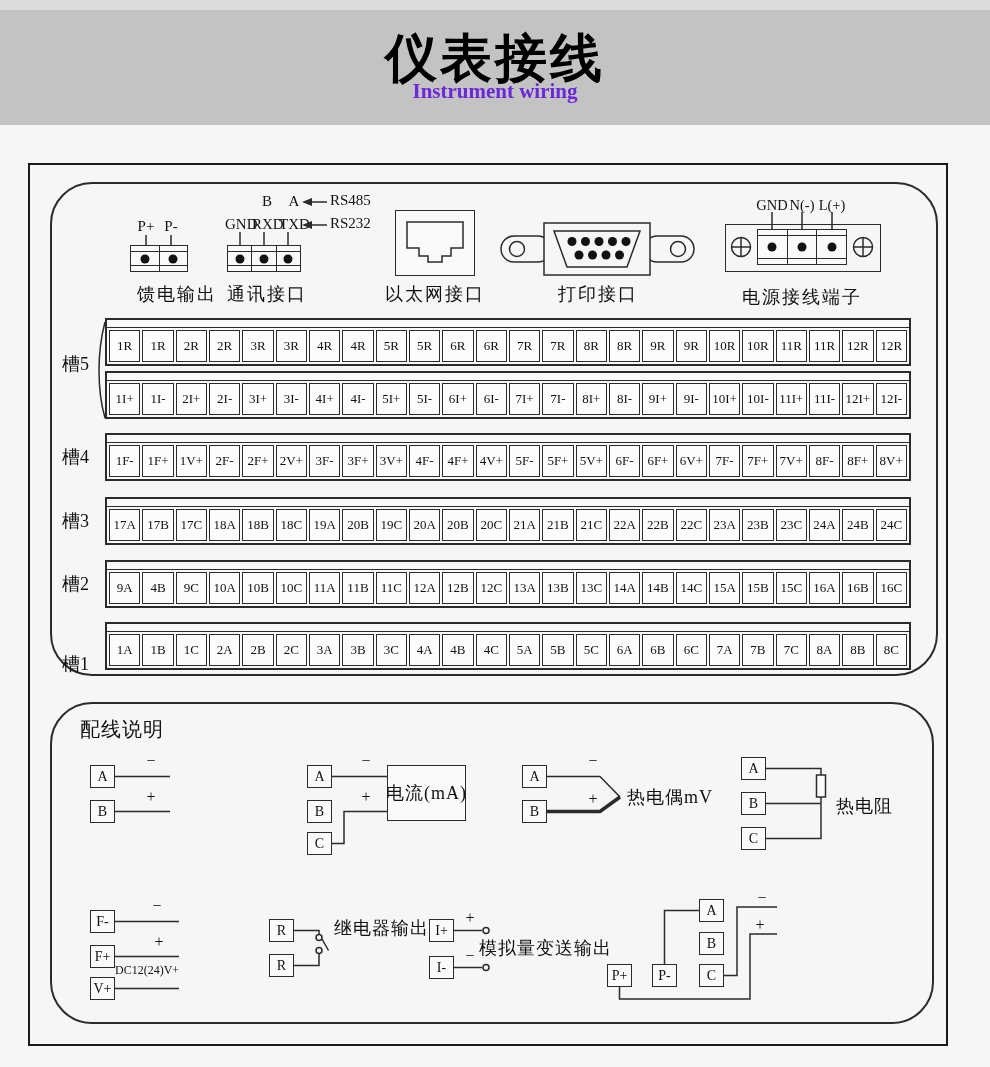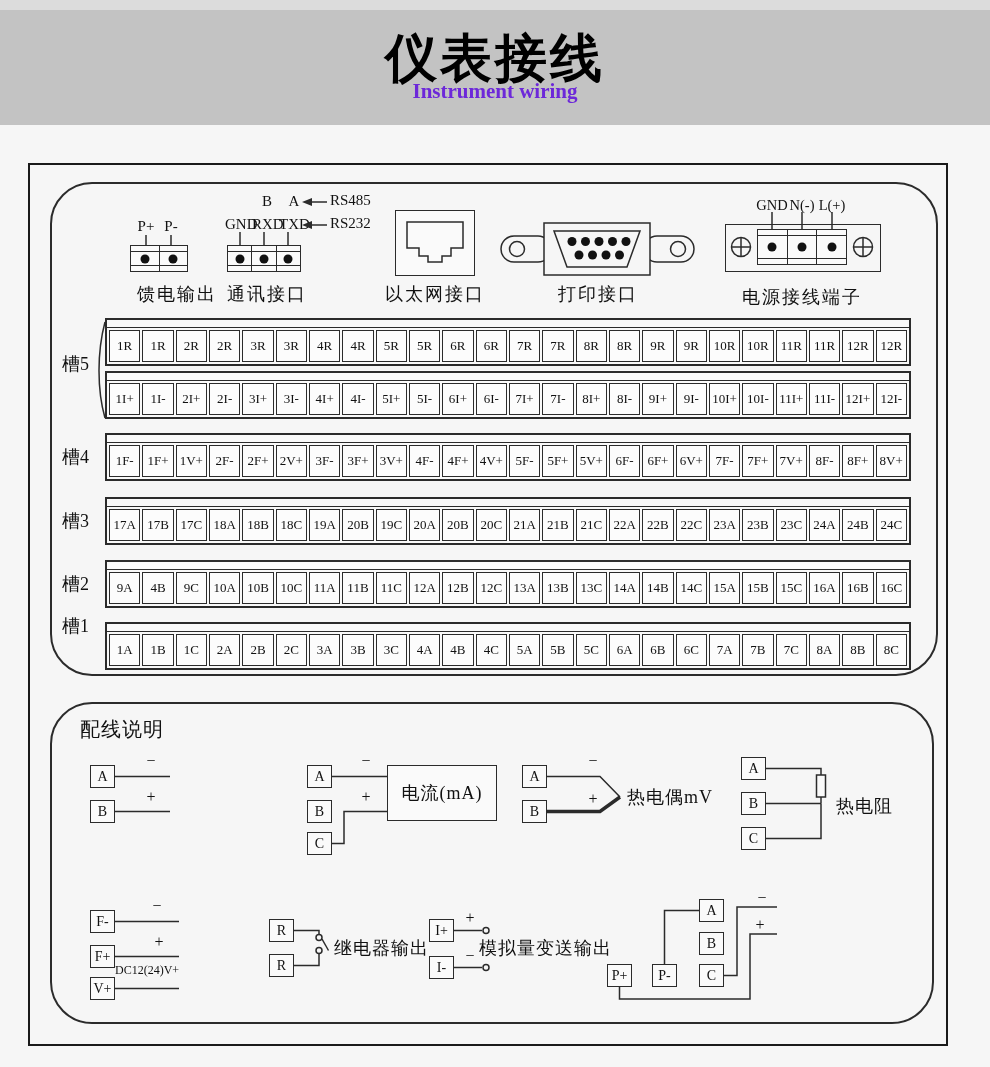--- a/index.html
+++ b/index.html
@@ -177,21 +177,21 @@
         <div class="conlbl" style="left:0;top:88px;width:164px">电源接线端子</div>
       </div>
 
       <div class="slotlbl" style="left:10px;top:168px">槽5</div>
       <svg class="wires" style="left:42px;top:136px" width="12" height="100">
         <path d="M11,2 C3,32 3,70 11,98"></path>
       </svg>
       <div class="slotlbl" style="left:10px;top:261px">槽4</div>
       <div class="slotlbl" style="left:10px;top:325px">槽3</div>
       <div class="slotlbl" style="left:10px;top:388px">槽2</div>
-      <div class="slotlbl" style="left:10px;top:430px">槽1</div>
+      <div class="slotlbl" style="left:10px;top:468px">槽1</div>
 
       <div class="trow" style="top:134px">
         <div class="band"></div>
         <div class="cells">
             <div class="cell">1R</div>
             <div class="cell">1R</div>
             <div class="cell">2R</div>
             <div class="cell">2R</div>
             <div class="cell">3R</div>
             <div class="cell">3R</div>
@@ -379,21 +379,21 @@
       <div class="diagram" style="left:240px;top:50px;width:205px;height:118px">
         <svg class="wires" width="205" height="118">
           <line x1="40" y1="22.5" x2="95" y2="22.5"></line>
           <polyline points="40,89.5 52,89.5 52,57.5 95,57.5"></polyline>
         </svg>
         <div class="sq" style="left:15px;top:11px">A</div>
         <div class="sq" style="left:15px;top:46px">B</div>
         <div class="sq" style="left:15px;top:78px">C</div>
         <span class="sgn" style="left:65px;top:-2px">−</span>
         <span class="sgn" style="left:65px;top:34px">+</span>
-        <div class="devbox" style="left:95px;top:11px;width:110px;height:56px">电流(mA)</div>
+        <div class="devbox" style="left:95px;top:11px;width:79px;height:56px">电流(mA)</div>
       </div>
 
       <div class="diagram" style="left:455px;top:50px;width:235px;height:90px">
         <svg class="wires" width="235" height="90">
           <polyline points="40,22.5 93,22.5 113,43"></polyline>
           <polyline points="40,57.5 93,57.5 113,43" style="stroke-width:3.5"></polyline>
         </svg>
         <div class="sq" style="left:15px;top:11px">A</div>
         <div class="sq" style="left:15px;top:46px">B</div>
         <span class="sgn" style="left:77px;top:-2px">−</span>
@@ -432,21 +432,21 @@
       <div class="diagram" style="left:210px;top:205px;width:235px;height:80px">
         <svg class="wires" width="235" height="80">
           <polyline points="31,21.5 57,21.5 57,25"></polyline>
           <polyline points="31,56.5 57,56.5 57,45"></polyline>
           <circle class="openc" cx="57" cy="28.5" r="3"></circle>
           <circle class="openc" cx="57" cy="41.5" r="3"></circle>
           <line x1="60" y1="30" x2="66.5" y2="41.5"></line>
         </svg>
         <div class="sq" style="left:7px;top:10px">R</div>
         <div class="sq" style="left:7px;top:45px">R</div>
-        <div class="dtext" style="left:72px;top:27px">继电器输出</div>
+        <div class="dtext" style="left:72px;top:7px">继电器输出</div>
       </div>
 
       <div class="diagram" style="left:365px;top:205px;width:195px;height:85px">
         <svg class="wires" width="195" height="85">
           <line x1="37" y1="21.5" x2="65" y2="21.5"></line>
           <circle class="openc" cx="69" cy="21.5" r="3"></circle>
           <line x1="37" y1="58.5" x2="65" y2="58.5"></line>
           <circle class="openc" cx="69" cy="58.5" r="3"></circle>
         </svg>
         <div class="sq" style="left:12px;top:10px">I+</div>

